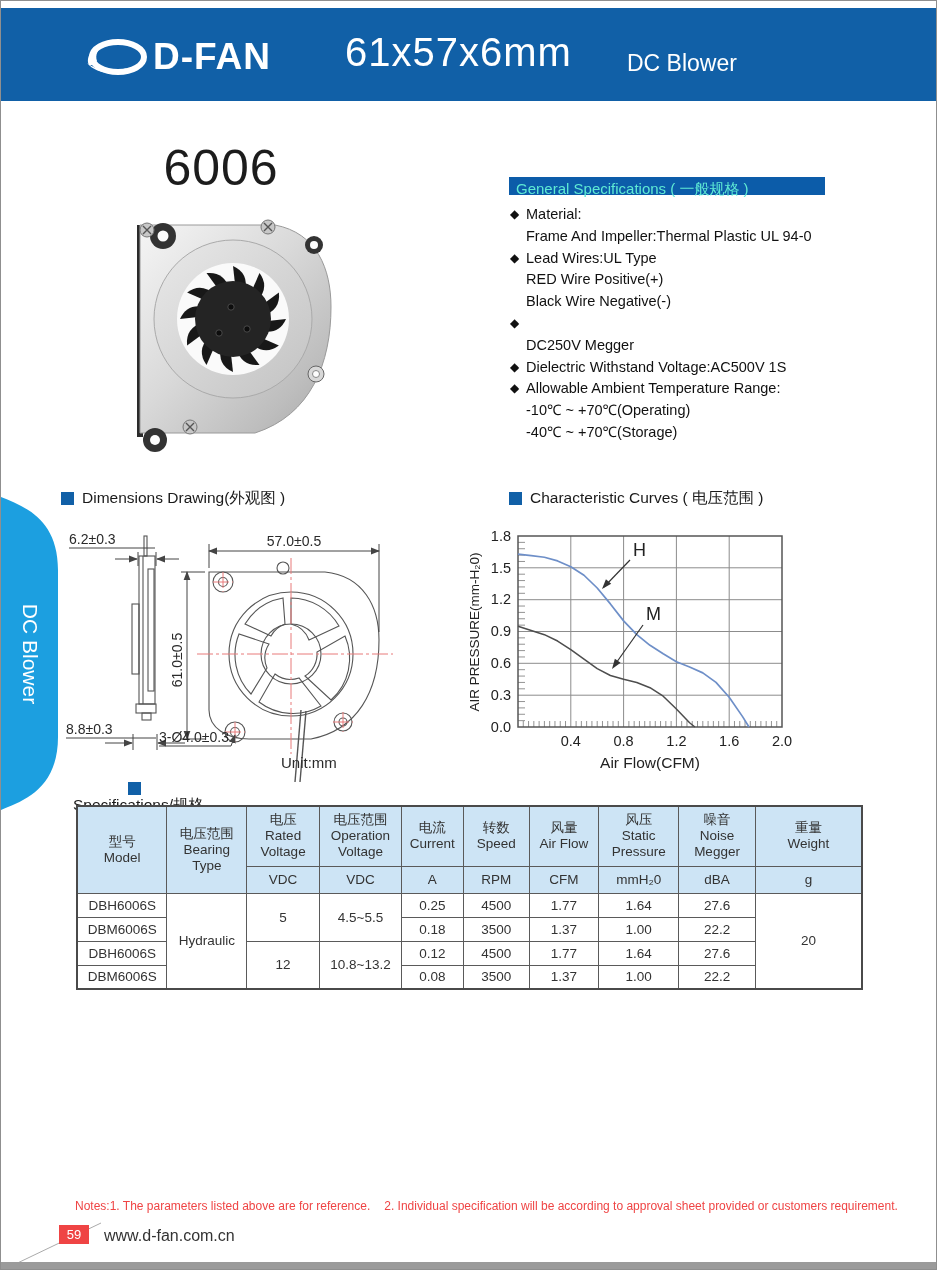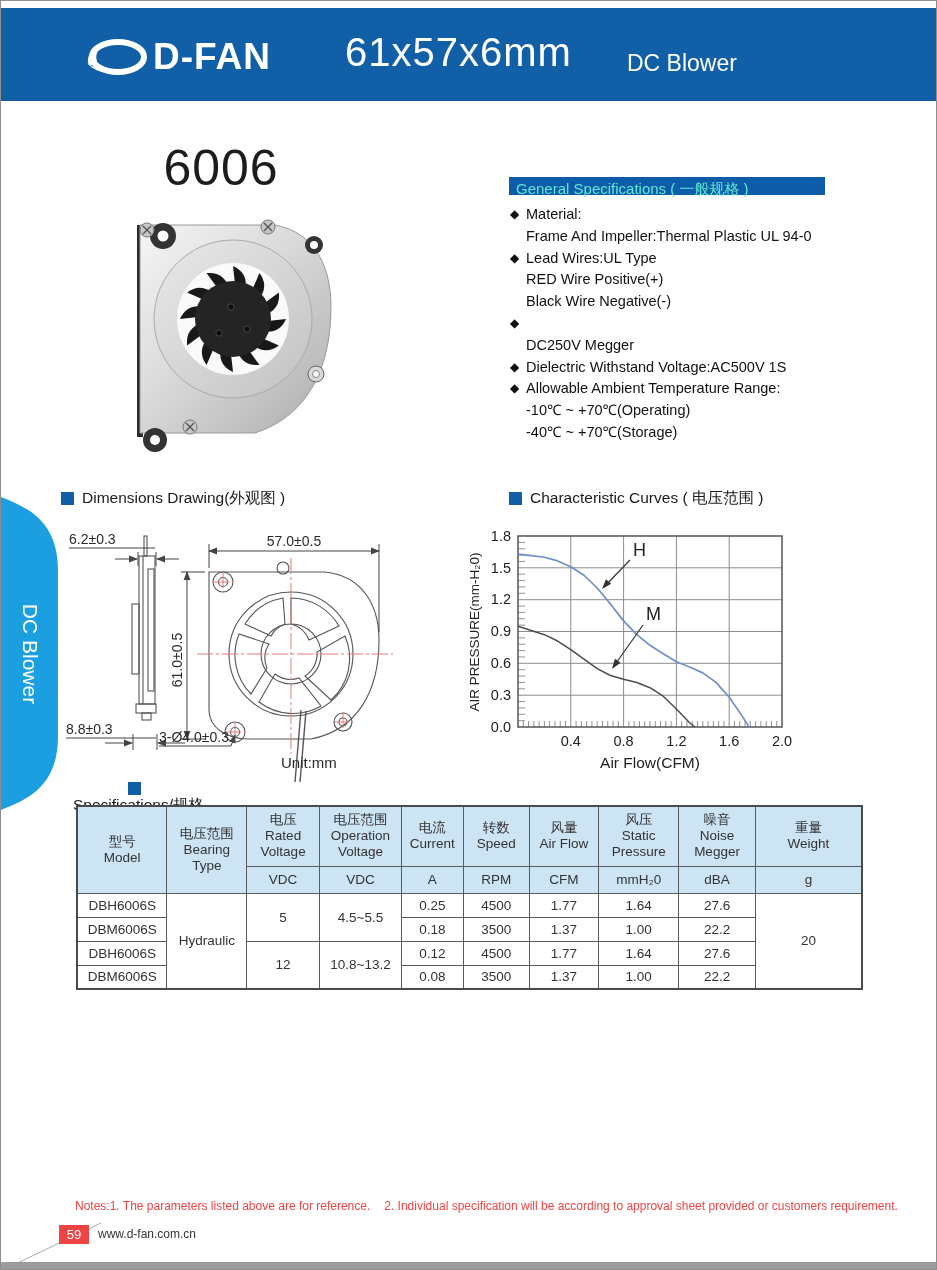--- a/index.html
+++ b/index.html
@@ -58,21 +58,21 @@
   .spec-table{border:2px solid #4a4a4a;}
   .h-lab{line-height:16px;}
   .row-h{height:24px;}
 
   
   .notes{position:absolute;left:74px;top:1198px;width:840px;font-size:12px;color:#ef4444;}
   .notes span{margin-right:14px;}
   .footer-deco{position:absolute;left:0;top:1218px;}
   .page-no{position:absolute;left:58px;top:1224px;width:30px;height:19px;background:#ef4444;color:#fff;
         font-size:13px;text-align:center;line-height:19px;}
-  .site-url{position:absolute;left:97px;top:1226px;font-size:12px;color:#333;text-decoration:none;}
+  .site-url{position:absolute;left:103px;top:1226px;font-size:16px;color:#333;text-decoration:none;}
   .bottom-strip{position:absolute;left:0;right:0;bottom:0;height:7px;background:#9b9b9b;}
 </style>
 </head>
 <body>
 
 <div class="page">
 
   <div class="top-bar">
     <div class="brand">
       <svg width="66" height="44" viewBox="0 0 66 44">

